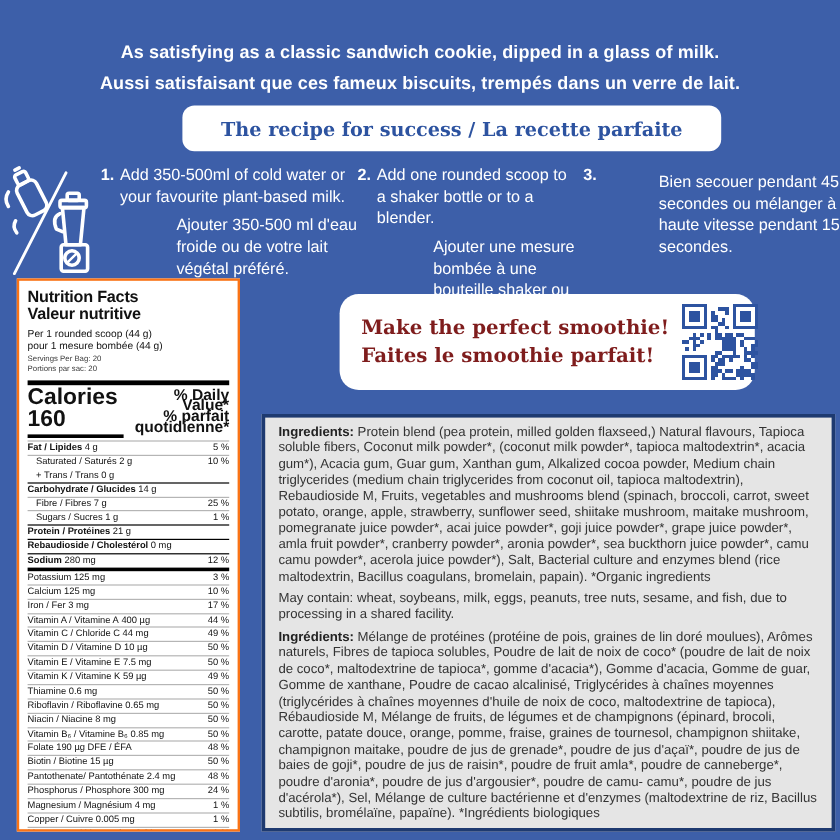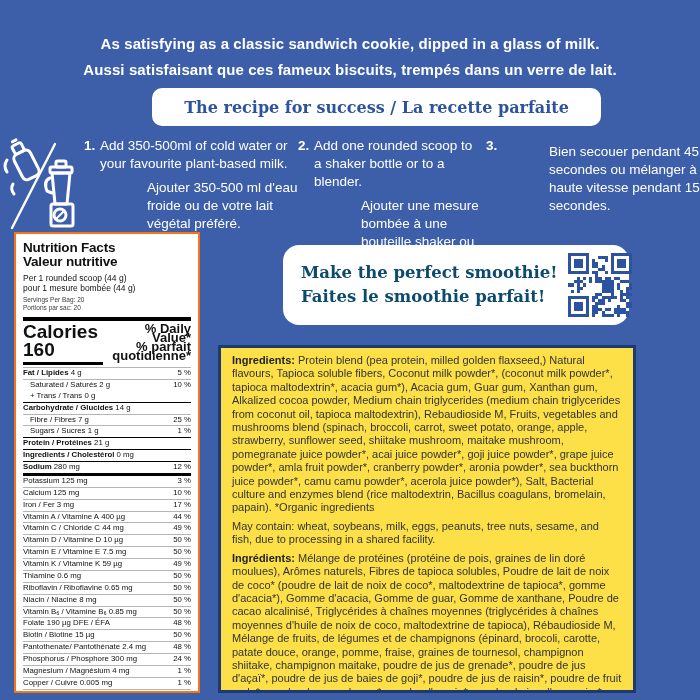--- a/index.html
+++ b/index.html
@@ -43,25 +43,25 @@
   .nrow.med   { border-top:1.5px solid #000; }
   .nrow.heavy { border-top:3px solid #000; }
   .nrow.none  { border-top:0; }
   .nrow.ind .lbl { padding-left:7px; }
   .nrow b { font-weight:700; }
 
   
   .smoothie { position:absolute; left:283px; top:245px; width:346px; height:80px; background:#ffffff;
               border-radius:16px; display:flex; align-items:center; padding:0 12px 0 18px; gap:10px; }
   .smoothie-text { flex:1; font-family:"DejaVu Serif", serif; font-weight:700; font-size:16.5px;
-                   line-height:24px; color:#0c4a6e; white-space:nowrap; }
+                   line-height:24px; color:#7f1d1d; white-space:nowrap; }
   .qr { width:64px; height:64px; flex:none; }
 
   
-  .ingredients { position:absolute; left:218px; top:345px; width:418px; height:348px; background:#fde047;
+  .ingredients { position:absolute; left:218px; top:345px; width:478px; height:348px; background:#e5e5e5;
                  border:3px solid #1e3a70; padding:6px 11px; font-size:11px; line-height:13.4px;
                  color:#333; overflow:hidden; }
   .ingredients p { margin:0 0 5px; }
   .ingredients b { font-weight:700; color:#222; }
 </style>
 </head>
 <body>
 
 <div id="page">
 
@@ -167,21 +167,21 @@
         </div>
         <div class="nrow light ind">
           <span class="lbl"><span>Sugars / Sucres</span><span>&nbsp;1 g</span></span>
           <span class="pct">1 %</span>
         </div>
         <div class="nrow med">
           <span class="lbl"><b>Protein / Protéines</b><span>&nbsp;21 g</span></span>
           <span class="pct"></span>
         </div>
         <div class="nrow med">
-          <span class="lbl"><b>Ingredients / Cholestérol</b><span>&nbsp;0 mg</span></span>
+          <span class="lbl"><b>Rebaudioside / Cholestérol</b><span>&nbsp;0 mg</span></span>
           <span class="pct"></span>
         </div>
         <div class="nrow med">
           <span class="lbl"><b>Sodium</b><span>&nbsp;280 mg</span></span>
           <span class="pct">12 %</span>
         </div>
         <div class="nrow heavy">
           <span class="lbl"><span>Potassium</span><span>&nbsp;125 mg</span></span>
           <span class="pct">3 %</span>
         </div>

